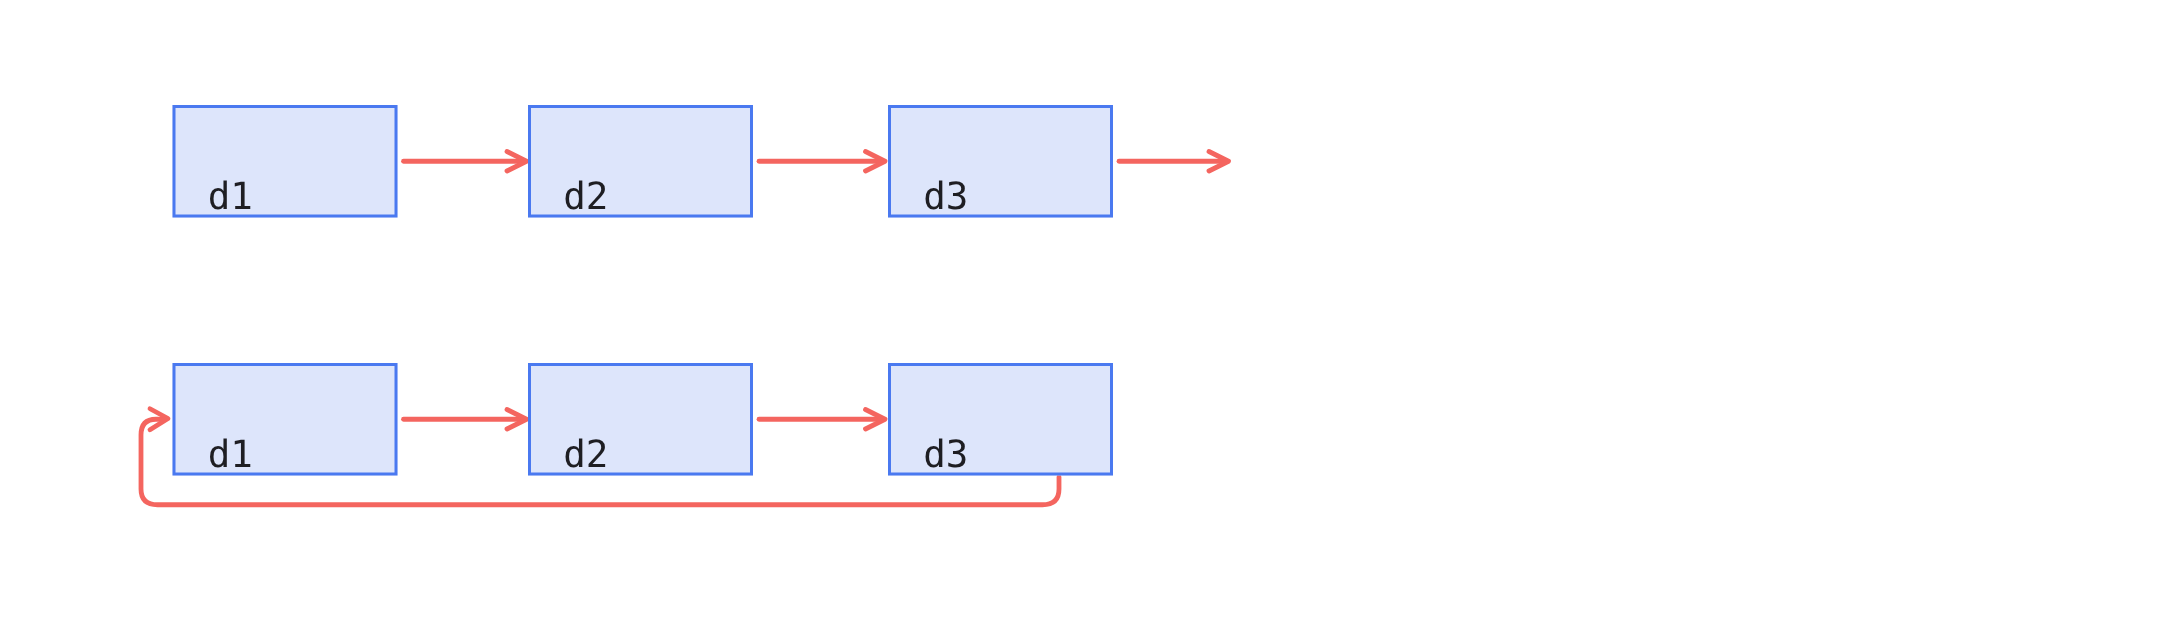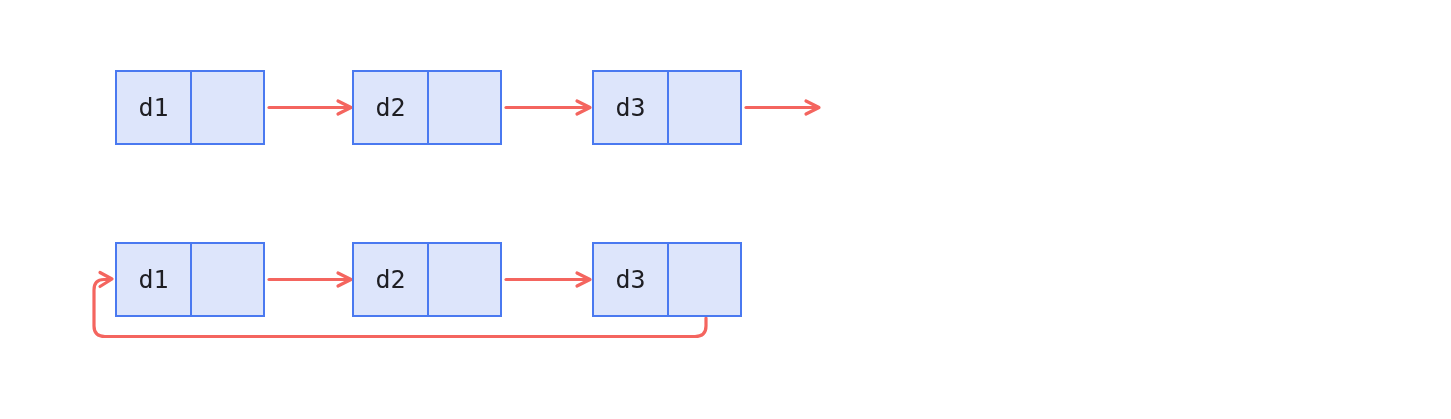--- a/index.html
+++ b/index.html
@@ -35,20 +35,21 @@
     stroke-linecap: round;
     stroke-linejoin: round;
   }
   .node {
     position: absolute;
     width: 150px;
     height: 75px;
     display: flex;
     background: var(--color-node-fill);
     border: 2px solid var(--color-node-border);
+    align-items: flex-end;
   }
   .cell {
     flex: 1 1 50%;
     display: flex;
     align-items: center;
     justify-content: center;
   }
   .cell.pointer {
     border-left: 2.5px solid var(--color-node-border);
   }

